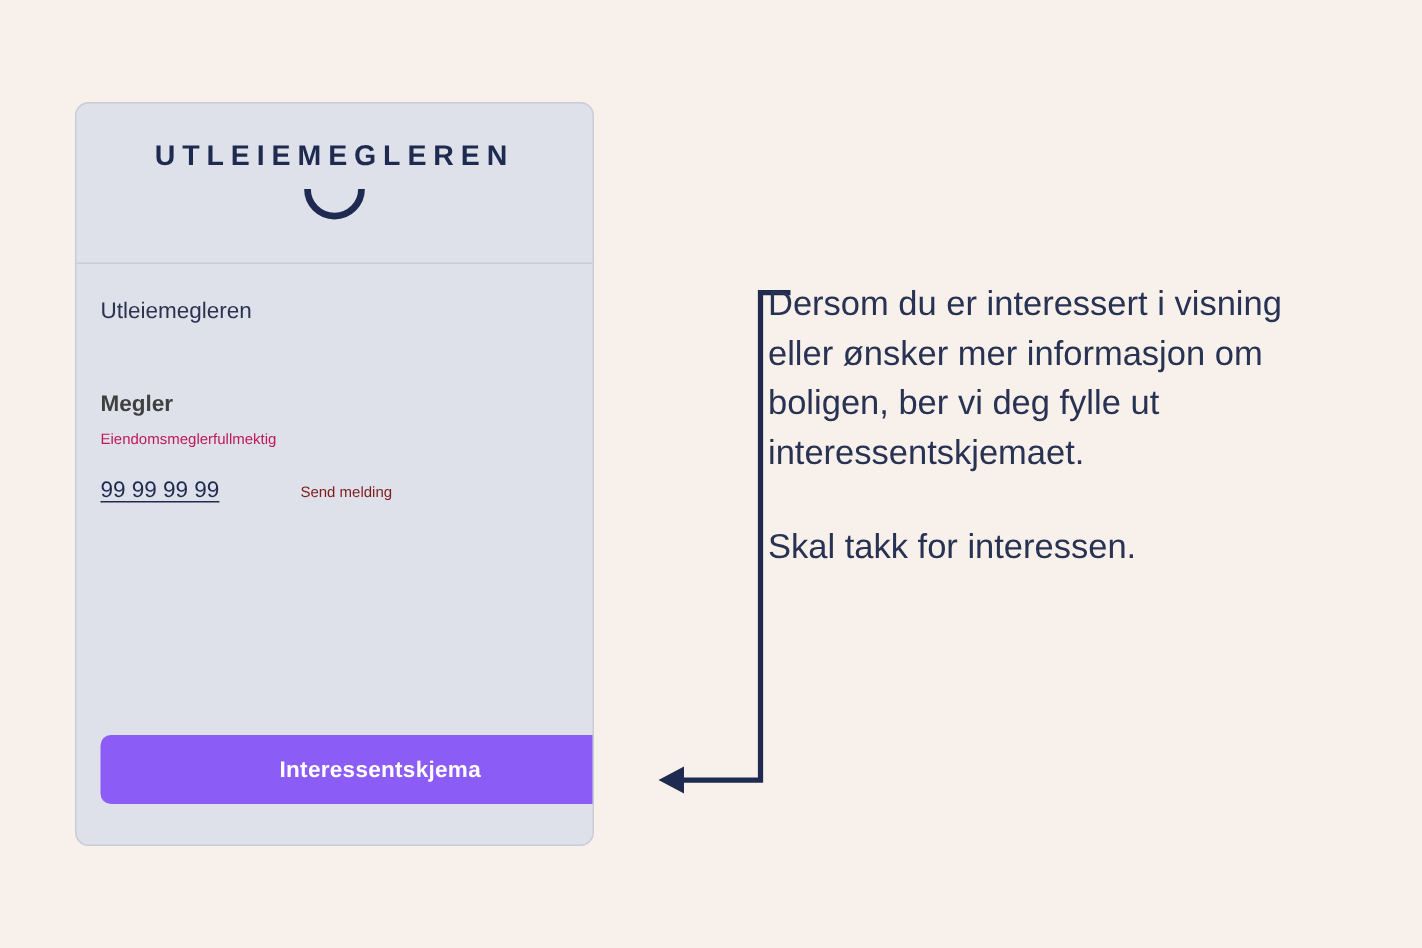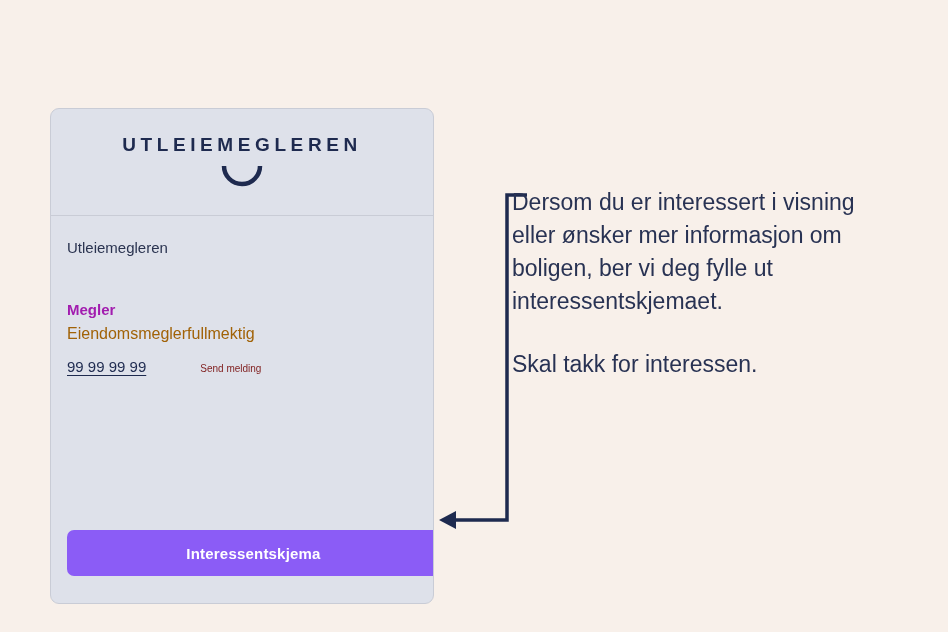--- a/index.html
+++ b/index.html
@@ -17,28 +17,27 @@
   .stage {
     position: absolute;
     inset: 0;
   }
 
   
   .agent-card {
     position: absolute;
     left: 50px;
     top: 68px;
-    width: 384px;
+    width: 346px;
     height: 496px;
     background: #dee1ea;
     border: 1px solid #c9ccd6;
     border-radius: 9px;
     box-sizing: border-box;
     overflow: hidden;
-    margin-top: 40px;
   }
   .card-header {
     height: 107px;
     border-bottom: 1px solid #c9ccd6;
     box-sizing: border-box;
     display: flex;
     flex-direction: column;
     align-items: center;
     justify-content: flex-start;
     padding-top: 26px;
@@ -63,29 +62,29 @@
   .org-name {
     color: #2a3350;
     font-size: 15px;
     line-height: 20px;
     margin: 0;
   }
   .agent-block {
     margin-top: 42px;
   }
   .agent-name {
-    color: #a21caf;
+    color: #404040;
     font-size: 15px;
     font-weight: bold;
     line-height: 20px;
     margin: 0;
   }
   .agent-title {
-    color: #a16207;
-    font-size: 16px;
+    color: #be185d;
+    font-size: 10px;
     line-height: 20px;
     margin: 4px 0 0 0;
   }
   .contact-row {
     margin-top: 13px;
     display: flex;
     align-items: baseline;
   }
   .phone-link {
     color: #1e2a4f;

